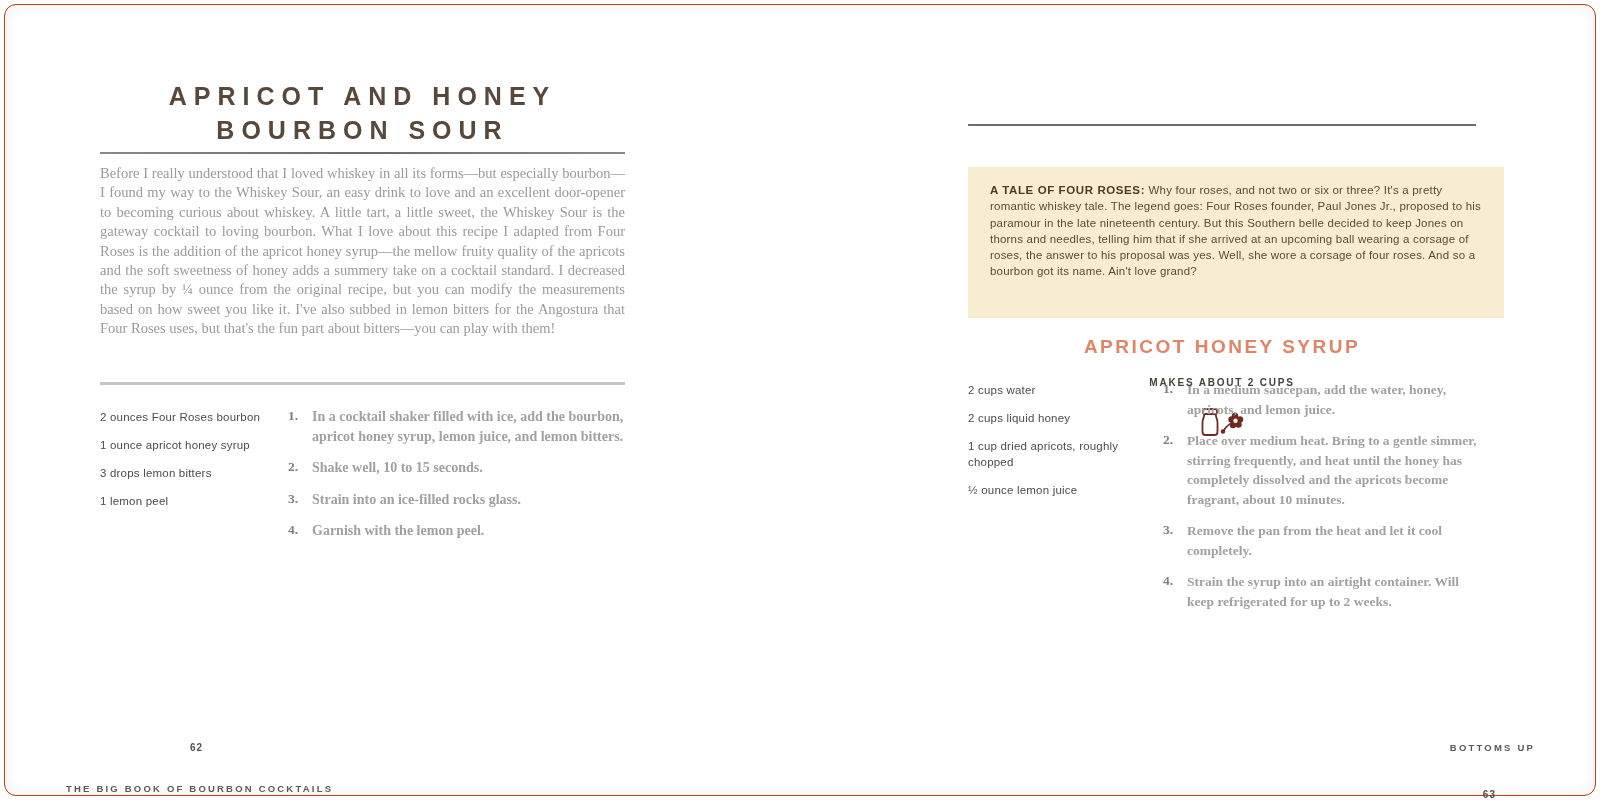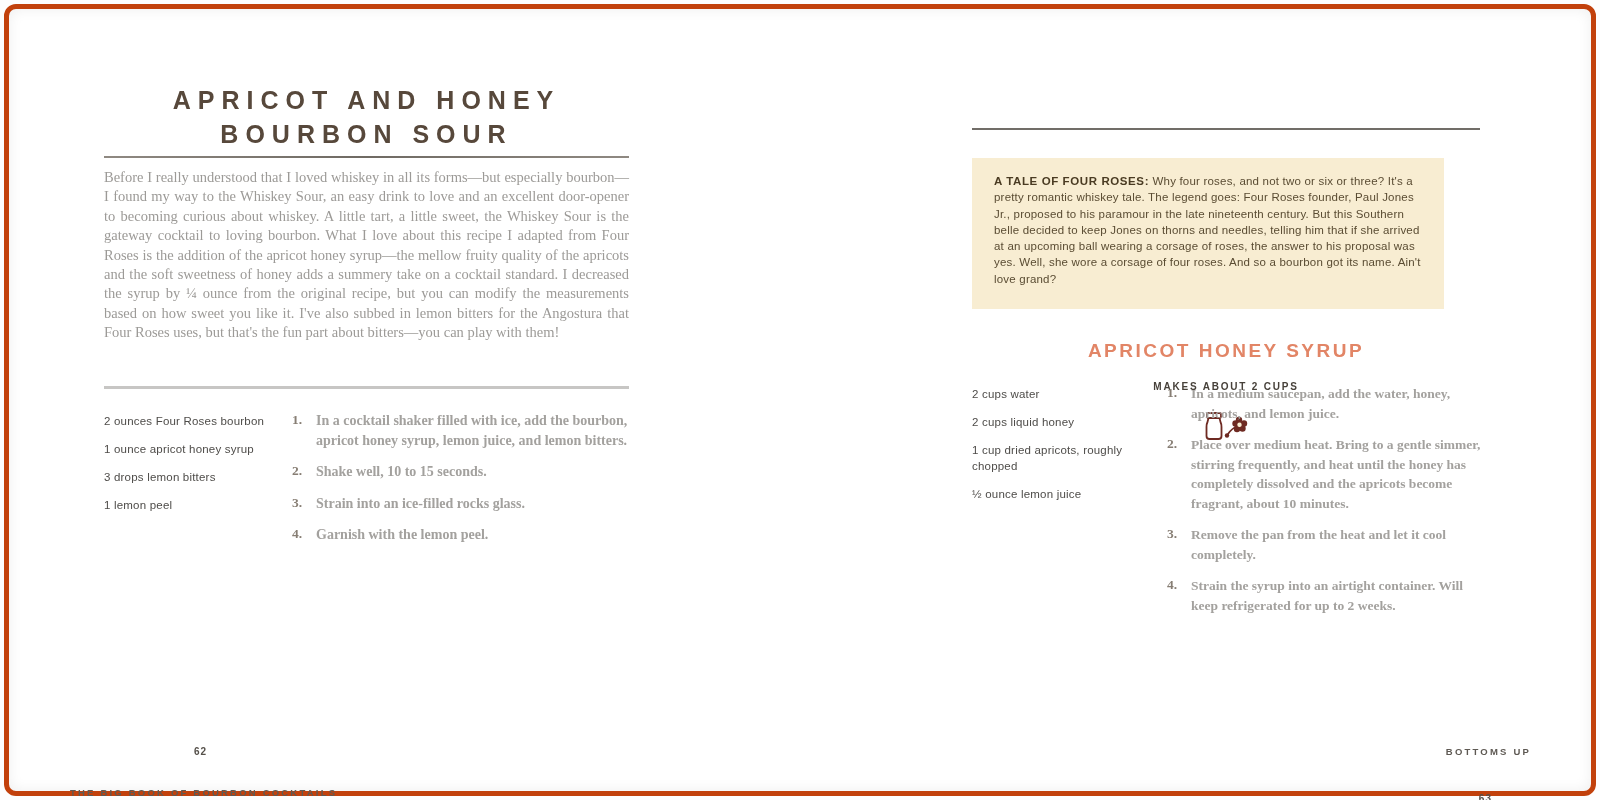--- a/index.html
+++ b/index.html
@@ -1,21 +1,21 @@
 <!DOCTYPE html>
 <html><head>
 <meta charset="utf-8">
 <style>
   * { margin: 0; padding: 0; box-sizing: border-box; }
   html, body { width: 1600px; height: 800px; background: #fdfdfd; overflow: hidden; }
   body { font-family: "Liberation Sans", sans-serif; position: relative; }
 
   .scan-frame {
     position: absolute; inset: 4px; background: #ffffff;
-    border: 5px solid #c2410c; border-radius: 12px;
+    border: 1px solid #c2410c; border-radius: 12px;
     box-shadow: inset 0 0 14px rgba(0,0,0,0.07);
     padding-left: 32px;
   }
 
   
   .recipe-title {
     position: absolute; left: 95px; top: 74px; width: 525px;
     text-align: center; color: #57483b; font-weight: bold;
     font-size: 25px; letter-spacing: 7px; line-height: 34px;
     font-family: "Liberation Sans", sans-serif;
@@ -50,21 +50,21 @@
 
   .footer { position: absolute; top: 737px; display: flex; align-items: center; flex-direction: column; }
   .footer-left { left: 55px; gap: 30px; }
   .footer-right { right: 60px; gap: 36px; }
   .page-num { font-size: 10px; font-weight: bold; color: #55504a; letter-spacing: 1px; }
   .running-head { font-size: 9.5px; font-weight: bold; color: #5e5953; letter-spacing: 2.2px; margin-left: 6px; }
 
   
   .rule-top-right { position: absolute; left: 963px; top: 119px; width: 508px; height: 2px; background: #716d68; }
   .tale-box {
-    position: absolute; left: 963px; top: 149px; width: 472px; height: 151px;
+    position: absolute; left: 963px; top: 162px; width: 536px; height: 151px;
     background: #f8edd2; padding: 15px 22px 0 22px; overflow: hidden;
   }
   .tale-text {
     font-size: 11.5px; line-height: 16.3px; color: #5a4c33; letter-spacing: 0.2px;
   }
   .tale-lead { font-weight: bold; color: #4a3b22; letter-spacing: 0.6px; }
 
   .syrup-head { position: absolute; left: 963px; top: 331px; width: 508px;
     display: flex; align-items: center; gap: 16px; flex-direction: column; }
   .syrup-title { font-size: 19px; font-weight: bold; letter-spacing: 2.5px; color: #e28566; }

